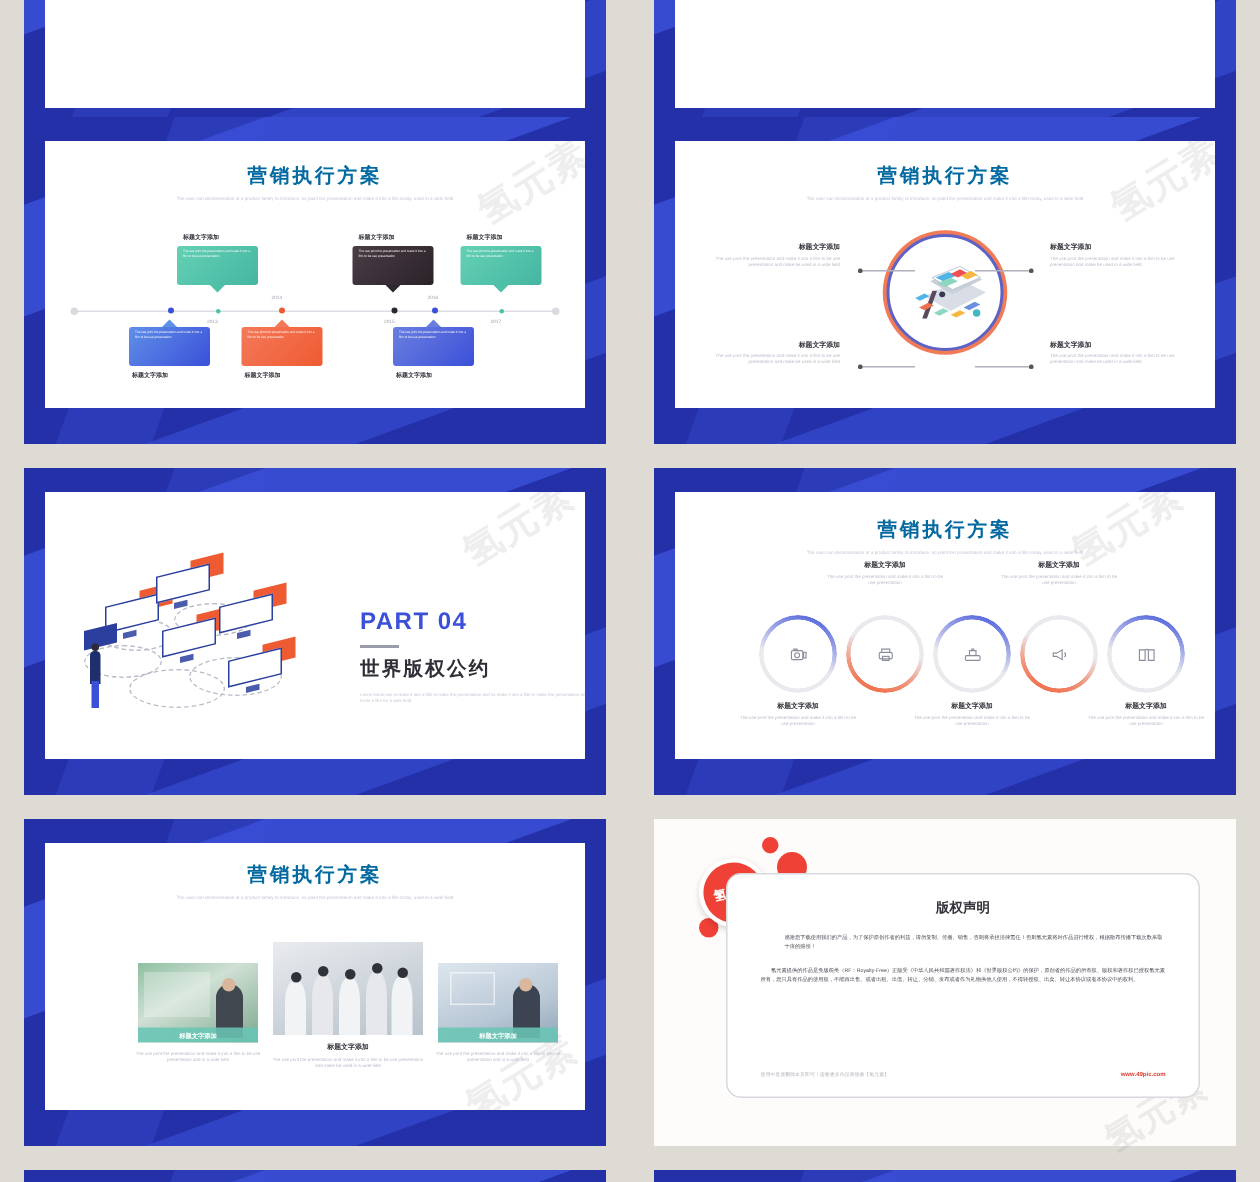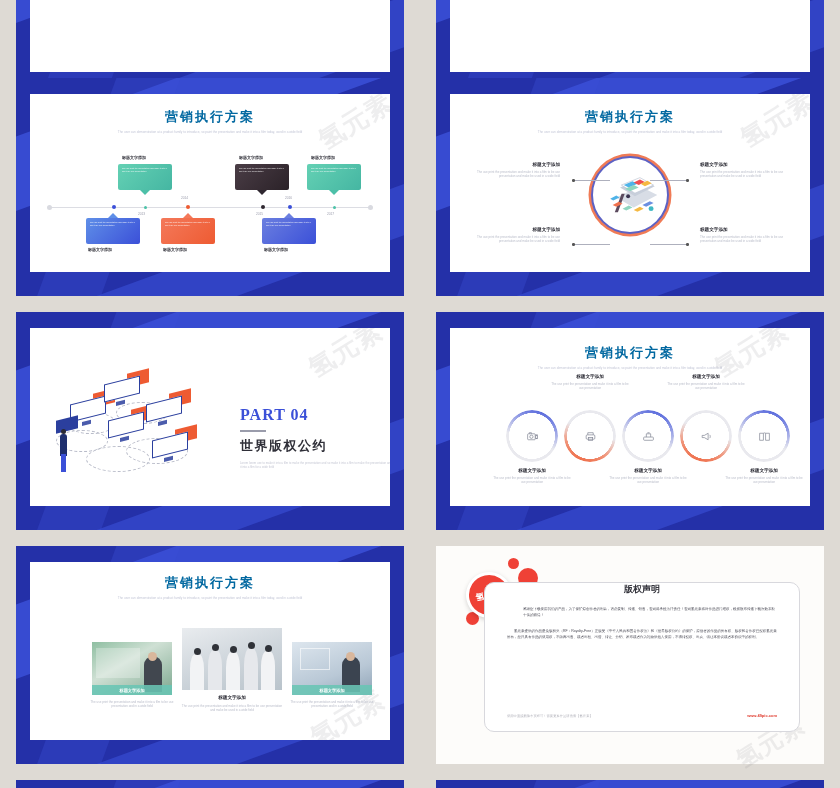--- a/index.html
+++ b/index.html
@@ -84,21 +84,21 @@
     box-shadow: 0 0 0 2.5px #f07b56;
     background: #fff;
   }
   .hub-art { position: absolute; inset: 6px; border-radius: 50%; overflow: hidden; }
   .conn { position: absolute; border-color: #aeb0bd; border-style: solid; }
   .conn-dot { position: absolute; width: 2.5px; height: 2.5px; background: #555; border-radius: 50%; }
 
   
   .part-num {
     color: #3b50d8; font-weight: 800; letter-spacing: 1px;
-    font-family: Liberation Serif, serif;
+    font-family: Liberation Sans, sans-serif;
   }
   .part-rule { background: #9a9cab; }
   .part-cn { color: #2f2f38; font-weight: 800; letter-spacing: 1.5px; }
   .part-en { color: #c6c8d4; line-height: 1.5; }
 
   
   .mon { position: absolute; }
   .mon .scr {
     width: 100%; height: 68%;
     background: #fff; border: 1.1px solid #2b3f9e;
@@ -523,21 +523,21 @@
     <div class="dot-r" style="left:30px; top:66px; width:13px; height:13px;"></div>
     <div class="dot-r" style="left:48px; top:78px; width:7px;  height:7px;"></div>
     <div class="dot-r" style="left:311px; top:160px; width:17px; height:17px;"></div>
     <div class="dot-r" style="left:336px; top:172px; width:7px;  height:7px;"></div>
 
     <div class="logo-badge" style="left:30px; top:26px; width:46px; height:46px; font-size:9px;">
       <span>氢元素</span>
     </div>
 
     <div class="cw-box" style="left:48px; top:36px; right:24px; bottom:32px;">
-      <div class="cw-title" style="font-size:9px; margin-top:0;font-family:Liberation Mono, monospace;">版权声明</div>
+      <div class="cw-title" style="font-size:9px; margin-top:16px;font-family:Liberation Mono, monospace;">版权声明</div>
       <div class="cw-p" style="font-size:3.5px; margin:10px 22px 0 38px;">感谢您下载使用我们的产品，为了保护原创作者的利益，请勿复制、传播、销售，否则将承担法律责任！否则氢元素将对作品进行维权，根据散布传播下载次数来取十倍的赔偿！</div>
       <div class="cw-p" style="font-size:3.5px; margin:9px 22px 0 22px;">　　氢元素提供的作品是免版税类（RF：Royalty-Free）正版受《中华人民共和国著作权法》和《世界版权公约》的保护，原创者的作品的所有权、版权和著作权已授权氢元素所有，您只具有作品的使用权，不能再出售、或者出租、出借、转让、分销、发布或者作为礼物供他人使用，不得转授权、出卖、转让本协议或者本协议中的权利。</div>
       <div style="position:absolute; left:22px; right:22px; bottom:13px; display:flex; align-items:center; justify-content:space-between;">
         <div class="cw-foot" style="font-size:3.3px;">使用中直接删除本页即可！需要更多作品请搜索【氢元素】</div>
         <div class="cw-url" style="font-size:4px;">www.49pic.com</div>
       </div>
     </div>
   </div>
 
   <div class="slide" style="left:16px; top:780px; width:388px; height:218px;">

